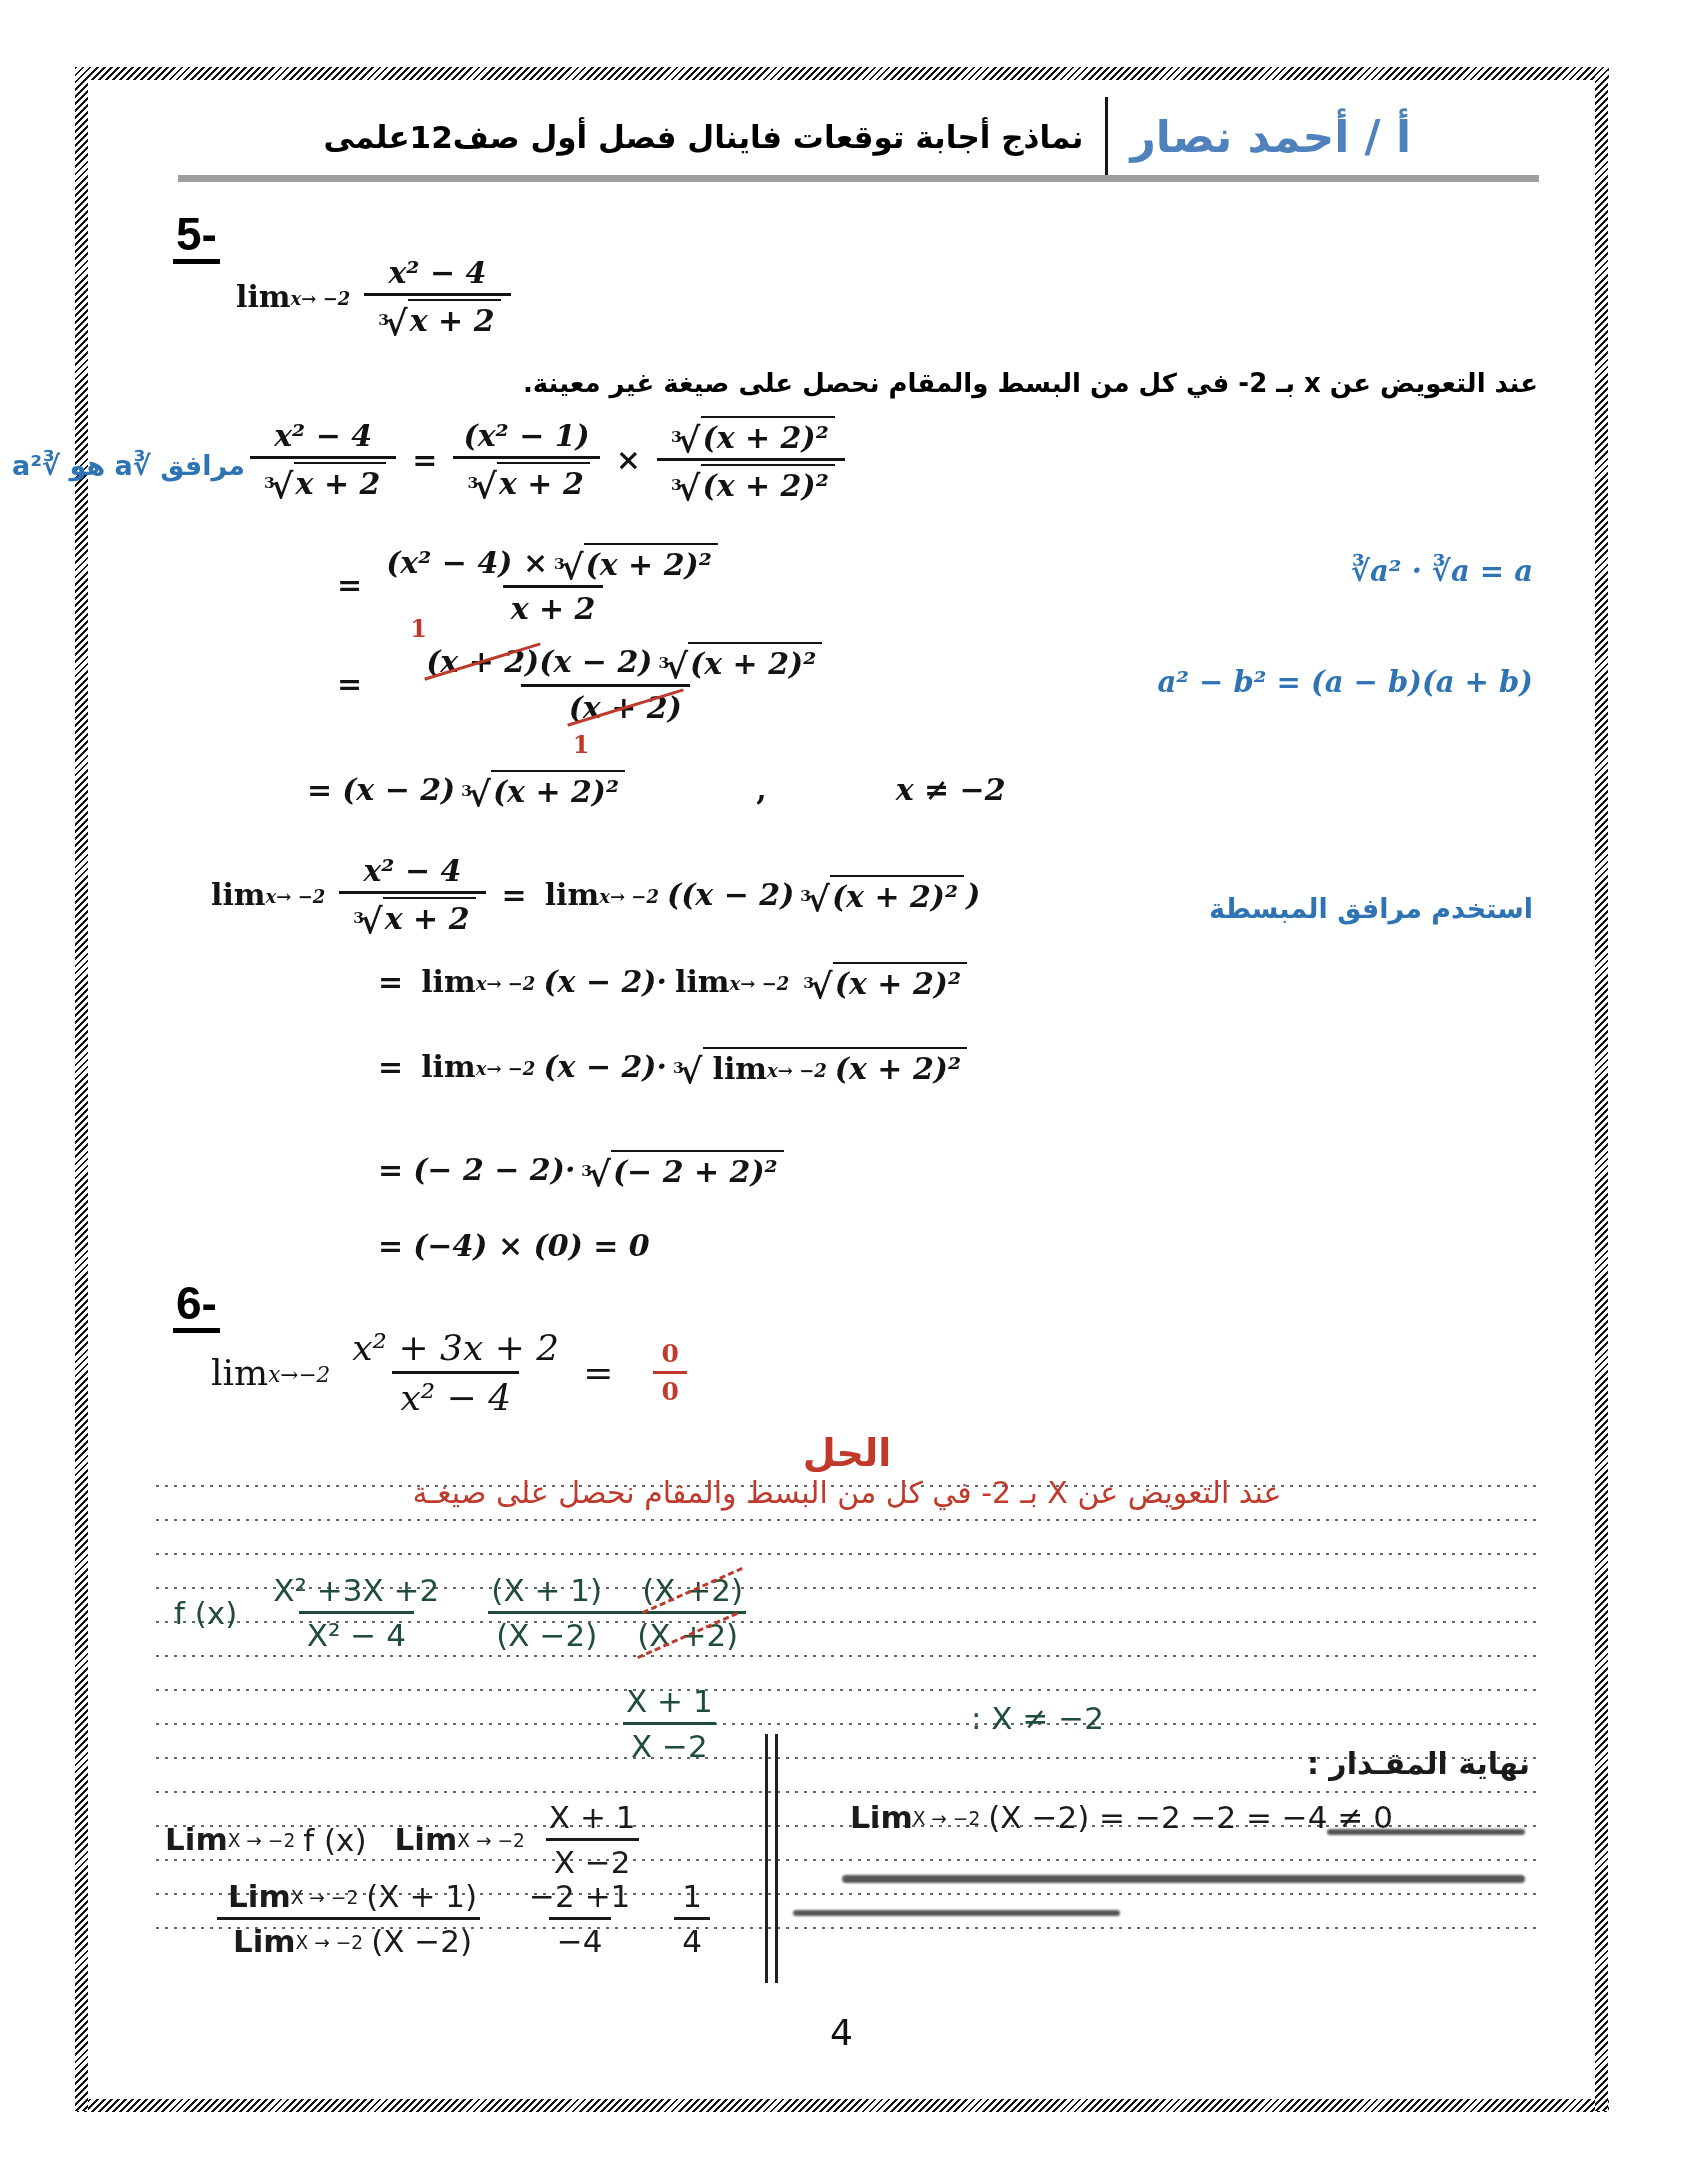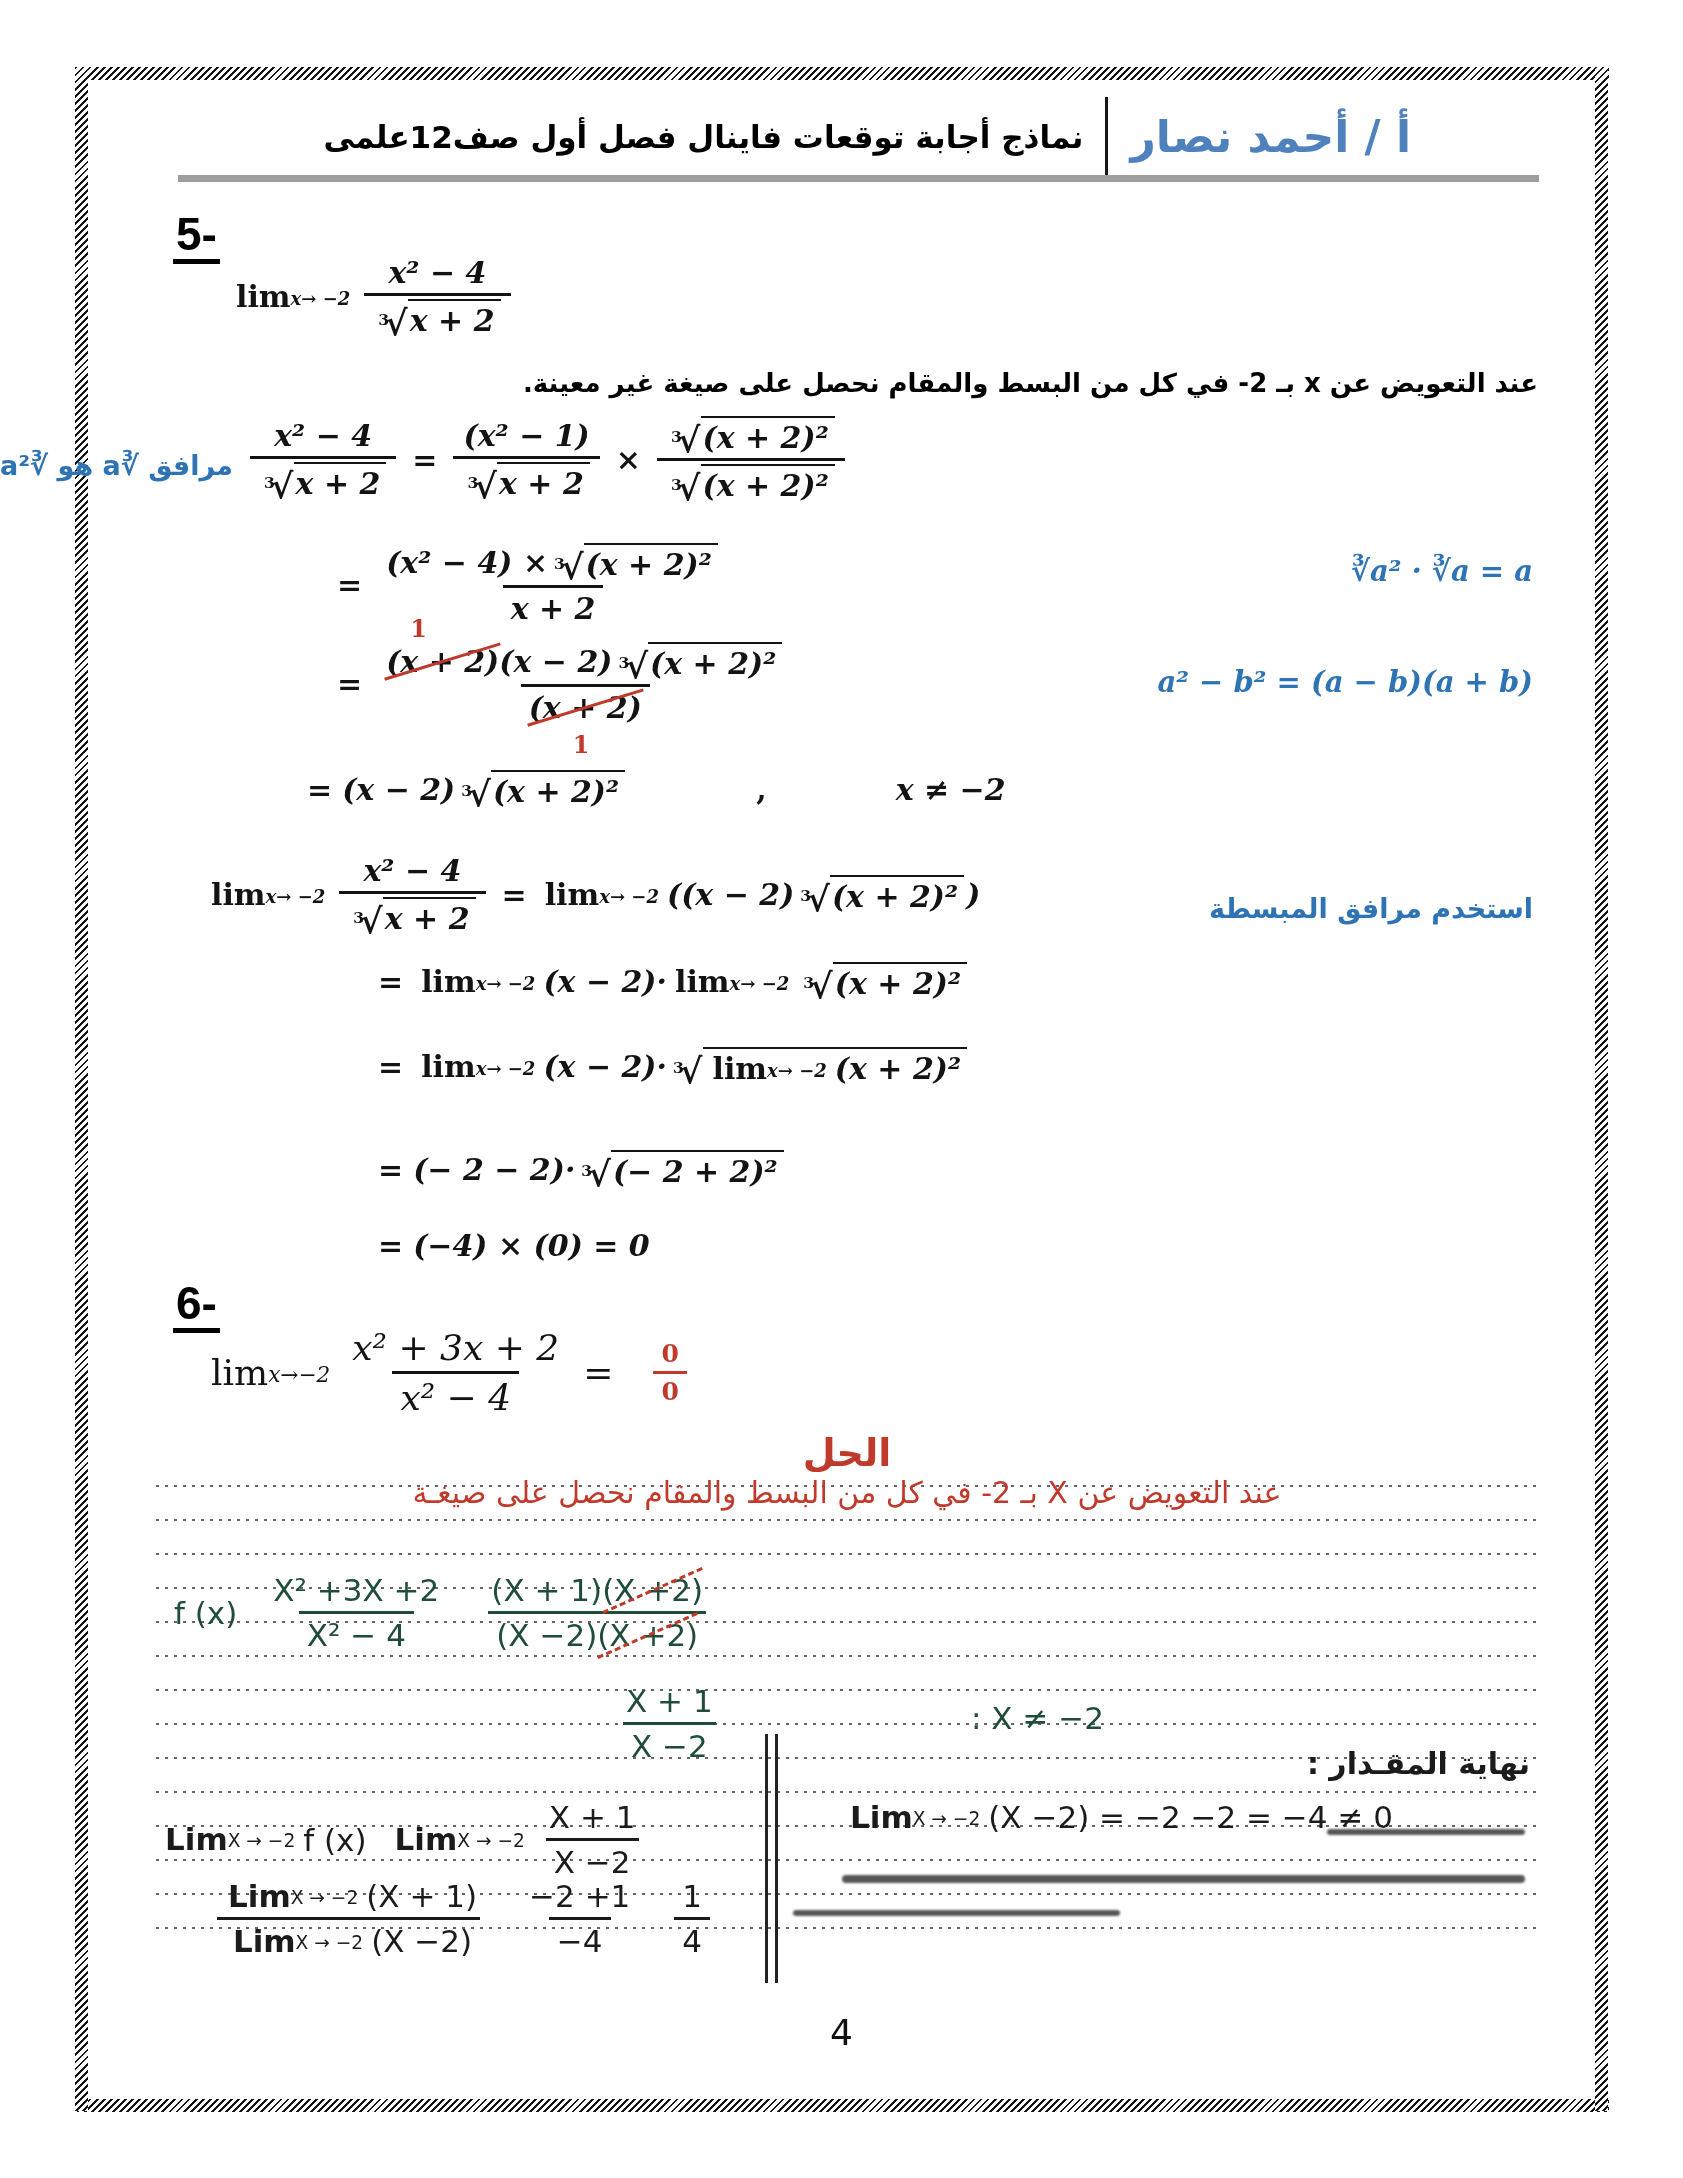--- a/index.html
+++ b/index.html
@@ -37,26 +37,26 @@
   .surd{font-style:normal;font-size:1.15em;line-height:0.8;}
   .rad{border-top:2.5px solid currentColor;padding:2px 6px 0 2px;display:inline-flex;align-items:center;}
   .lim{display:inline-flex;flex-direction:row;align-items:center;line-height:1;margin:0 8px;vertical-align:middle;}
   .lw{font-style:normal;font-weight:bold;}
   .ls{font-size:0.6em;margin-top:4px;}
   .plain .lw{font-weight:normal;}
 
   .note{position:absolute;right:145px;top:368px;direction:rtl;font-weight:bold;font-size:26px;color:#000;}
 
   .blue{position:absolute;color:var(--accent_blue,#2e74b5);font-weight:bold;white-space:nowrap;}
-  .blue.ar{direction:rtl;font-size:27px;}
+  .blue.ar{direction:rtl;font-size:27px;padding-left:12px;}
   .blue.ltr{font-family:"DejaVu Serif",serif;font-style:italic;font-size:29px;}
 
   
   .cwrap{position:relative;display:inline-block;}
-  .cx{position:relative;display:inline-block;}
+  .cx{position:relative;display:inline-block;margin-left:40px;}
   .cx::after{content:"";position:absolute;left:-4px;right:-4px;top:46%;border-top:3.5px solid var(--red,#c03a2b);
              transform:rotate(-17deg);}
   .cxd::after{border-top-style:dashed;border-top-width:3px;transform:rotate(-24deg);}
   .onet{position:absolute;top:-30px;left:24px;color:var(--red,#c03a2b);font-size:24px;font-style:normal;}
   .oneb{position:absolute;bottom:-34px;left:44px;color:var(--red,#c03a2b);font-size:24px;font-style:normal;}
 
   
   .indet{color:var(--red,#c03a2b);font-size:25px;font-weight:bold;margin-left:30px;font-style:normal;}
   .indet .fden{border-top-width:3px;}
 

